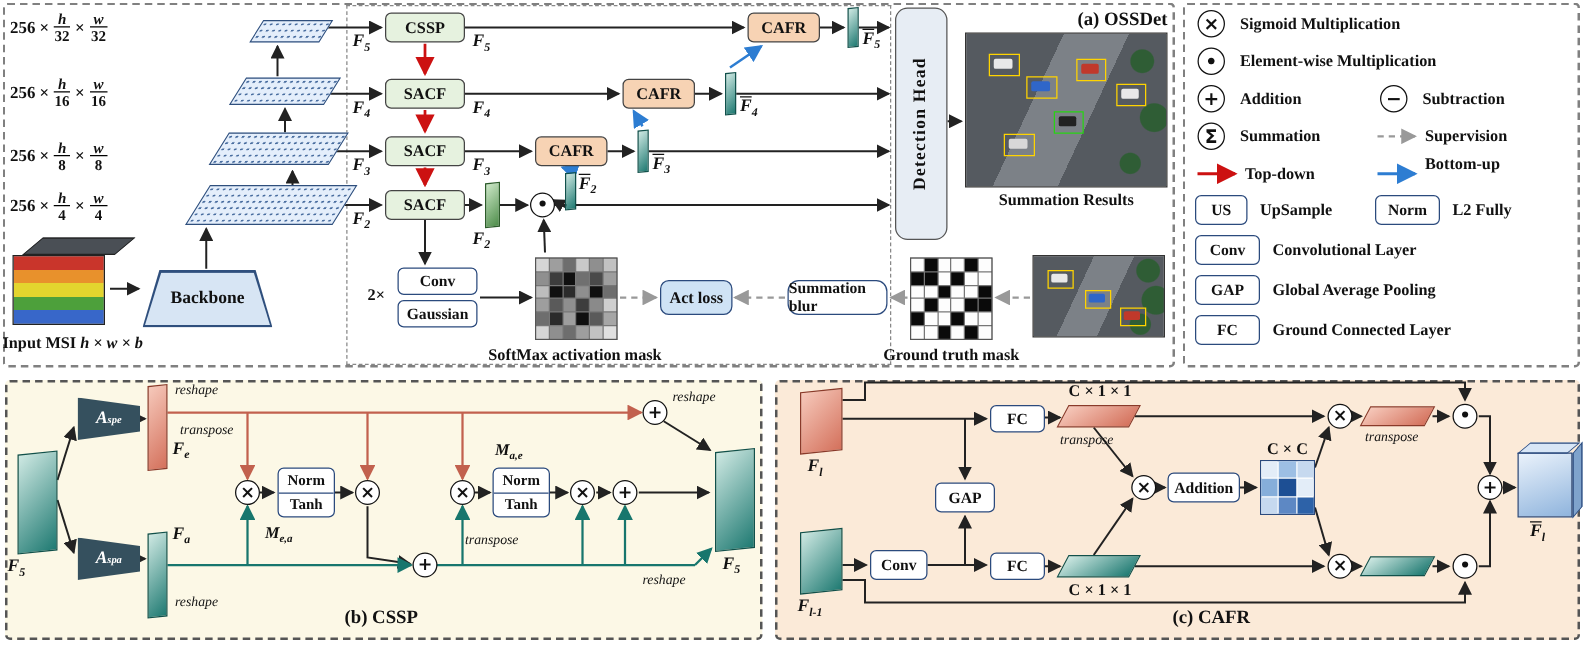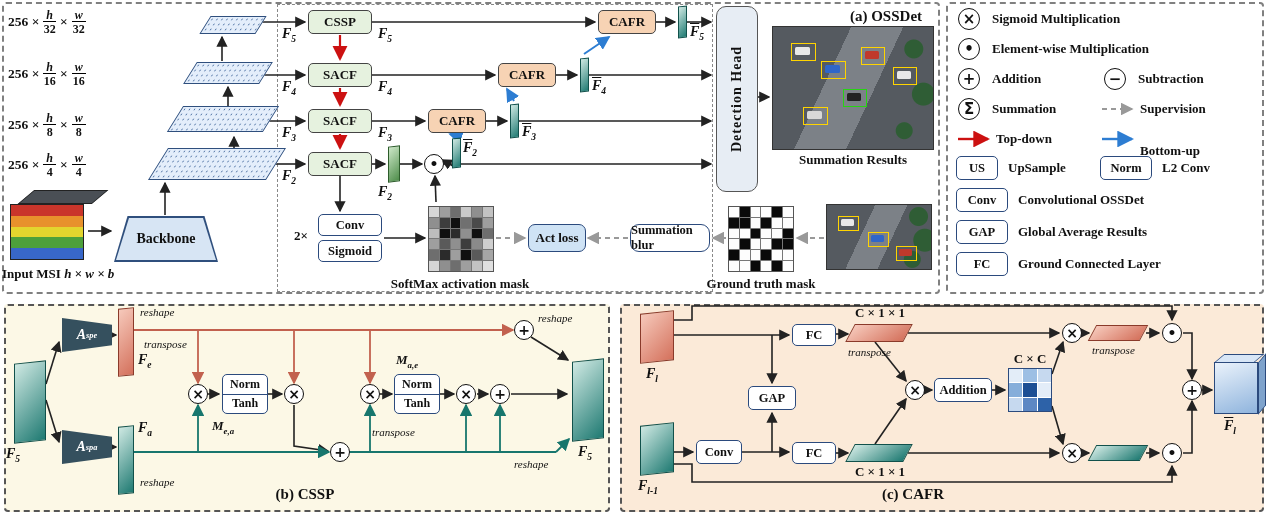--- a/index.html
+++ b/index.html
@@ -200,21 +200,21 @@
     <path d="M1082,333 L1089,333" marker-end="url(#mb)"></path>
     <path d="M1146,333 L1159,333" marker-end="url(#mb)"></path>
     <path d="M1082,453 L1089,453" marker-end="url(#mb)"></path>
     <path d="M1146,453 L1159,453" marker-end="url(#mb)"></path>
     <path d="M1183,333 L1192,333 L1192,379" marker-end="url(#mb)"></path>
     <path d="M1183,453 L1192,453 L1192,401" marker-end="url(#mb)"></path>
     <path d="M1202,390 L1212,390" marker-end="url(#mb)"></path>
   </g>
 </svg>
 
-<div class="abs lbl" style="left:838px;top:8px;width:96px;font-size:15px;text-align:center;">(a) OSSDet</div>
+<div class="abs lbl" style="left:838px;top:8px;width:96px;font-size:15px;text-align:right;">(a) OSSDet</div>
 
 <div class="abs dim" style="left:8px;top:9px;">
   <span>256 ×</span>
   <span class="frac">
       <span class="num">h</span>
       <span class="den">32</span>
     </span>
   <span>×</span>
   <span class="frac">
       <span class="num">w</span>
@@ -322,21 +322,21 @@
   <div class="dbox" style="left:30px;top:80px;width:23px;height:16px;"></div>
   <div class="car" style="left:74px;top:66px;width:14px;height:8px;background:#222;"></div>
   <div class="gbox" style="left:70px;top:62px;width:22px;height:16px;"></div>
   <div class="car" style="left:124px;top:44px;width:14px;height:8px;background:#e8e8e8;"></div>
   <div class="dbox" style="left:120px;top:40px;width:22px;height:16px;"></div>
 </div>
 <div class="abs lbl" style="left:772px;top:152px;width:162px;text-align:center;">Summation Results</div>
 
 <div class="abs lbl" style="left:294px;top:228px;">2×</div>
 <div class="abs box bluebox" style="left:318px;top:214px;width:64px;height:22px;">Conv</div>
-<div class="abs box bluebox" style="left:318px;top:240px;width:64px;height:22px;">Sigmoid</div>
+<div class="abs box bluebox" style="left:318px;top:240px;width:64px;height:22px;">Gaussian</div>
 
 <div class="abs mask-grid" style="left:428px;top:206px;width:66px;height:66px;">
     <div style="background: rgb(214, 214, 214);"></div>
     <div style="background: rgb(158, 158, 158);"></div>
     <div style="background: rgb(110, 110, 110);"></div>
     <div style="background: rgb(201, 201, 201);"></div>
     <div style="background: rgb(143, 143, 143);"></div>
     <div style="background: rgb(194, 194, 194);"></div>
     <div style="background: rgb(143, 143, 143);"></div>
     <div style="background: rgb(61, 61, 61);"></div>
@@ -432,32 +432,32 @@
 <div class="abs op opl" style="left:958px;top:68px;">+</div>
 <div class="abs lbl" style="left:992px;top:71px;">Addition</div>
 <div class="abs op opl" style="left:1104px;top:68px;">−</div>
 <div class="abs lbl" style="left:1138px;top:71px;">Subtraction</div>
 
 <div class="abs op opl" style="left:958px;top:98px;">Σ</div>
 <div class="abs lbl" style="left:992px;top:101px;">Summation</div>
 <div class="abs lbl" style="left:1140px;top:101px;">Supervision</div>
 
 <div class="abs lbl" style="left:996px;top:131px;">Top-down</div>
-<div class="abs lbl" style="left:1140px;top:143px;text-align:right;">Bottom-up</div>
+<div class="abs lbl" style="left:1140px;top:123px;text-align:right;">Bottom-up</div>
 
 <div class="abs box bluebox" style="left:956px;top:156px;width:42px;height:24px;">US</div>
 <div class="abs lbl" style="left:1008px;top:160px;">UpSample</div>
 <div class="abs box bluebox" style="left:1100px;top:156px;width:52px;height:24px;">Norm</div>
-<div class="abs lbl" style="left:1162px;top:160px;">L2 Conv</div>
+<div class="abs lbl" style="left:1162px;top:160px;">L2 Fully</div>
 
 <div class="abs box bluebox" style="left:956px;top:188px;width:52px;height:24px;">Conv</div>
-<div class="abs lbl" style="left:1018px;top:192px;">Convolutional OSSDet</div>
+<div class="abs lbl" style="left:1018px;top:192px;">Convolutional Layer</div>
 
 <div class="abs box bluebox" style="left:956px;top:220px;width:52px;height:24px;">GAP</div>
-<div class="abs lbl" style="left:1018px;top:224px;">Global Average Results</div>
+<div class="abs lbl" style="left:1018px;top:224px;">Global Average Pooling</div>
 
 <div class="abs box bluebox" style="left:956px;top:252px;width:52px;height:24px;">FC</div>
 <div class="abs lbl" style="left:1018px;top:256px;">Ground Connected Layer</div>
 
 <div class="abs vslab tealg" style="left:14px;top:362px;width:32px;height:80px;"></div>
 <div class="abs flabel" style="left:6px;top:446px;"><span>F</span><sub>5</sub></div>
 
 <div class="abs atrap" style="left:62px;top:318px;width:50px;height:34px;">
   <span>A</span>
     <sub style="font-size:60%;">spe</sub>
@@ -541,13 +541,13 @@
 
 <div class="abs op" style="left:1162px;top:323px;">•</div>
 <div class="abs op" style="left:1162px;top:443px;">•</div>
 <div class="abs op" style="left:1182px;top:380px;">+</div>
 
 <div class="abs cube-top" style="left:1219px;top:354px;width:40px;height:9px;"></div>
 <div class="abs cube-side" style="left:1258px;top:358px;width:8px;height:52px;"></div>
 <div class="abs" style="left:1214px;top:362px;width:44px;height:52px;border:1.6px solid #2b4a7d;background:linear-gradient(160deg,#eaf2fb,#8fb4dd);"></div>
 <div class="abs flabel" style="left:1224px;top:418px;"><span class="ovl">F</span><sub>l</sub></div>
 
-<div class="abs lbl" style="left:848px;top:486px;width:130px;text-align:center;font-size:15px;">(c) CAFR</div>
+<div class="abs lbl" style="left:870px;top:486px;width:130px;text-align:right;font-size:15px;">(c) CAFR</div>
 
 </body></html>

